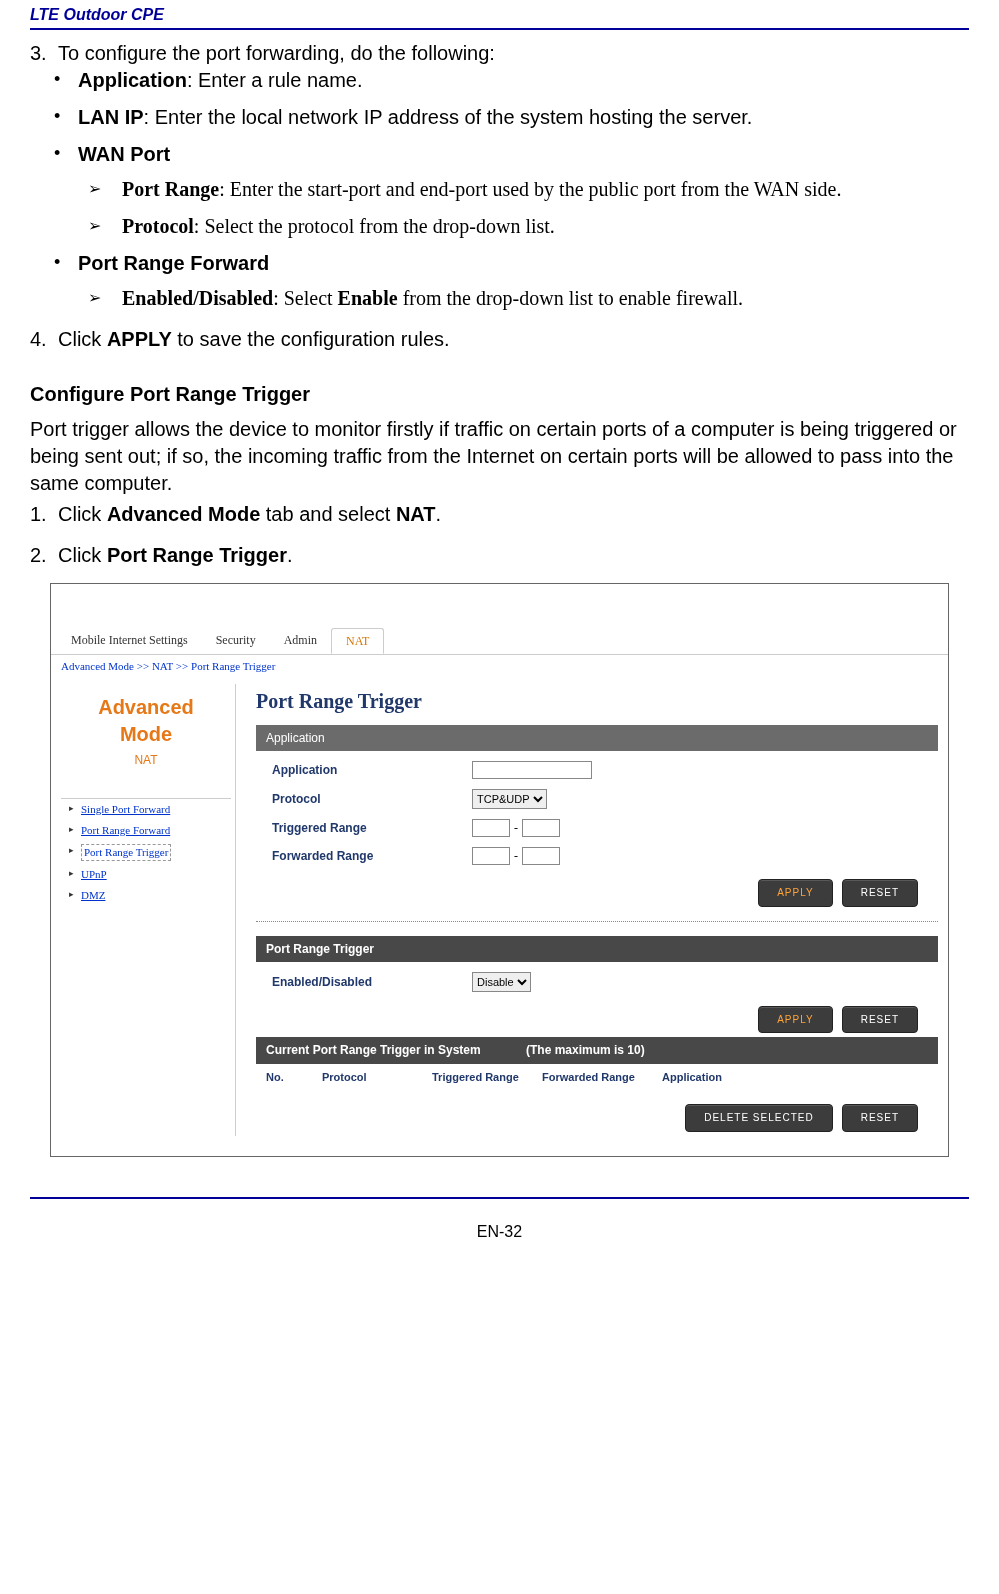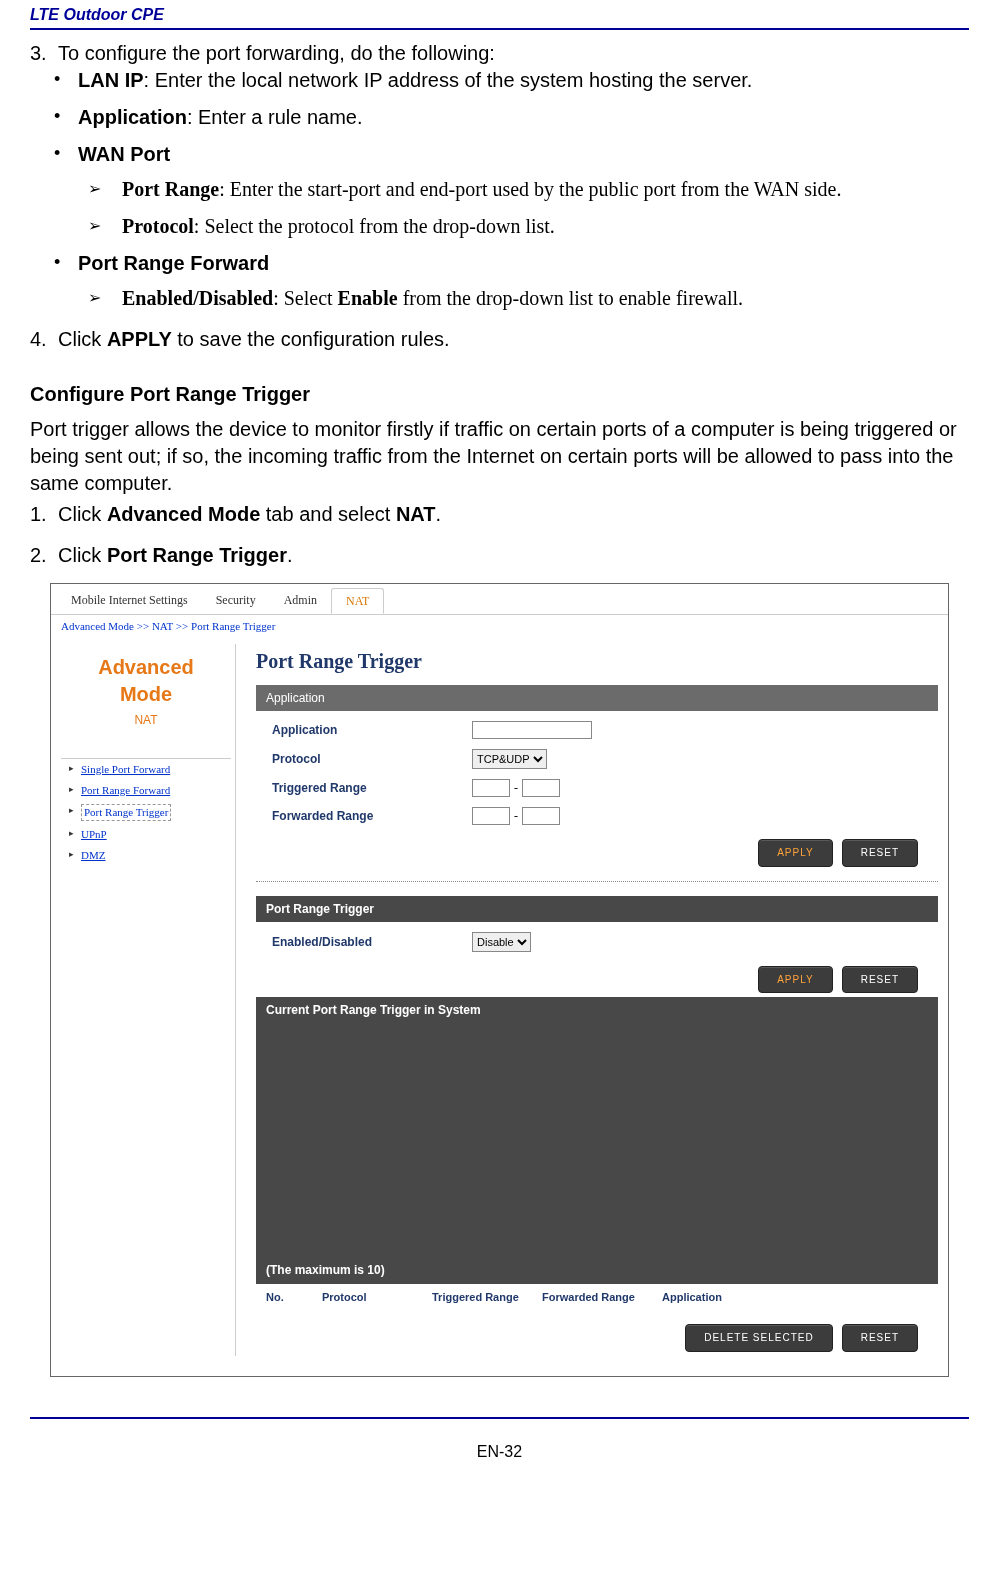--- a/index.html
+++ b/index.html
@@ -45,21 +45,21 @@
   
   .shot {
     border: 1px solid #666;
     margin: 6px 20px 0 20px;
     font-family: "Times New Roman", serif;
     font-size: 12px;
     background: #fff;
     padding-bottom: 20px;
   }
   .tabs { display:flex; border-bottom:1px solid #ccc; padding:4px 0 0 6px; gap:0;}
-  .tab { padding: 4px 14px; font-size:12px; color:#333; }
+  .tab { padding: 4px 14px; font-size:12px; color:#333;margin-top:40px; }
   .tab.active { color:#d97706; border:1px solid #ccc; border-bottom:1px solid #fff; border-radius:3px 3px 0 0; background:#fff;}
   .crumb { color:#0033cc; font-size:11px; padding:4px 0 0 10px; }
   .shot-body { display:flex; padding: 10px 10px 0 10px; gap:4px;}
   .side { width: 170px; flex-shrink:0; text-align:center; padding-top:10px;}
   .side .t1 { color:#e67817; font-weight:bold; font-size:20px; font-family:Verdana,sans-serif;}
   .side .t2 { color:#e67817; font-size:12px; margin-top:4px; font-family:Verdana,sans-serif;}
   .side-links { text-align:left; font-size:11px; margin-top:30px; padding: 0 8px; border-top:1px solid #ccc;}
   .side-links div { padding:3px 0; color:#0033cc; text-decoration:underline; position:relative; padding-left:12px;}
   .side-links div::before { content:"▸"; color:#333; position:absolute; left:0; font-size:9px; text-decoration:none;}
   .side-links .sel { border:1px dashed #999; display:inline-block; padding:0 2px;}
@@ -90,22 +90,22 @@
 <body>
 
 <div class="page">
   <div class="header-title">LTE Outdoor CPE</div>
 
   <div class="content">
     <ol class="main">
       <li>
         <span class="num">3.</span><span>To configure the port forwarding, do the following:</span>
         <ul class="b1">
+          <li><span class="b">Application</span><span>: Enter a rule name.</span></li>
           <li><span class="b">LAN IP</span><span>: Enter the local network IP address of the system hosting the server.</span></li>
-          <li><span class="b">Application</span><span>: Enter a rule name.</span></li>
           <li><span class="b">WAN Port</span>
             <ul class="b2">
               <li><span class="b">Port Range</span><span>: Enter the start-port and end-port used by the public port from the WAN side.</span></li>
               <li><span class="b">Protocol</span><span>: Select the protocol from the drop-down list.</span></li>
             </ul>
           </li>
           <li><span class="b">Port Range Forward</span>
             <ul class="b2">
               <li><span class="b">Enabled/Disabled</span><span>: Select </span><span class="b">Enable</span><span> from the drop-down list to enable firewall.</span></li>
             </ul>
@@ -178,21 +178,21 @@
           <div class="bar dark">Port Range Trigger</div>
           <div class="form-row">
             <div class="lbl">Enabled/Disabled</div>
             <select><option>Disable</option></select>
           </div>
           <div class="btn-row">
             <span class="btn or">APPLY</span>
             <span class="btn">RESET</span>
           </div>
 
-          <div class="bar dark" style="display:flex;flex-direction:column;">
+          <div class="bar dark" style="display:flex;">
             <span style="flex:0 0 260px">Current Port Range Trigger in System</span>
             <span>(The maximum is 10)</span>
           </div>
           <div class="tbl-head">
             <div>No.</div>
             <div>Protocol</div>
             <div>Triggered Range</div>
             <div>Forwarded Range</div>
             <div>Application</div>
           </div>

